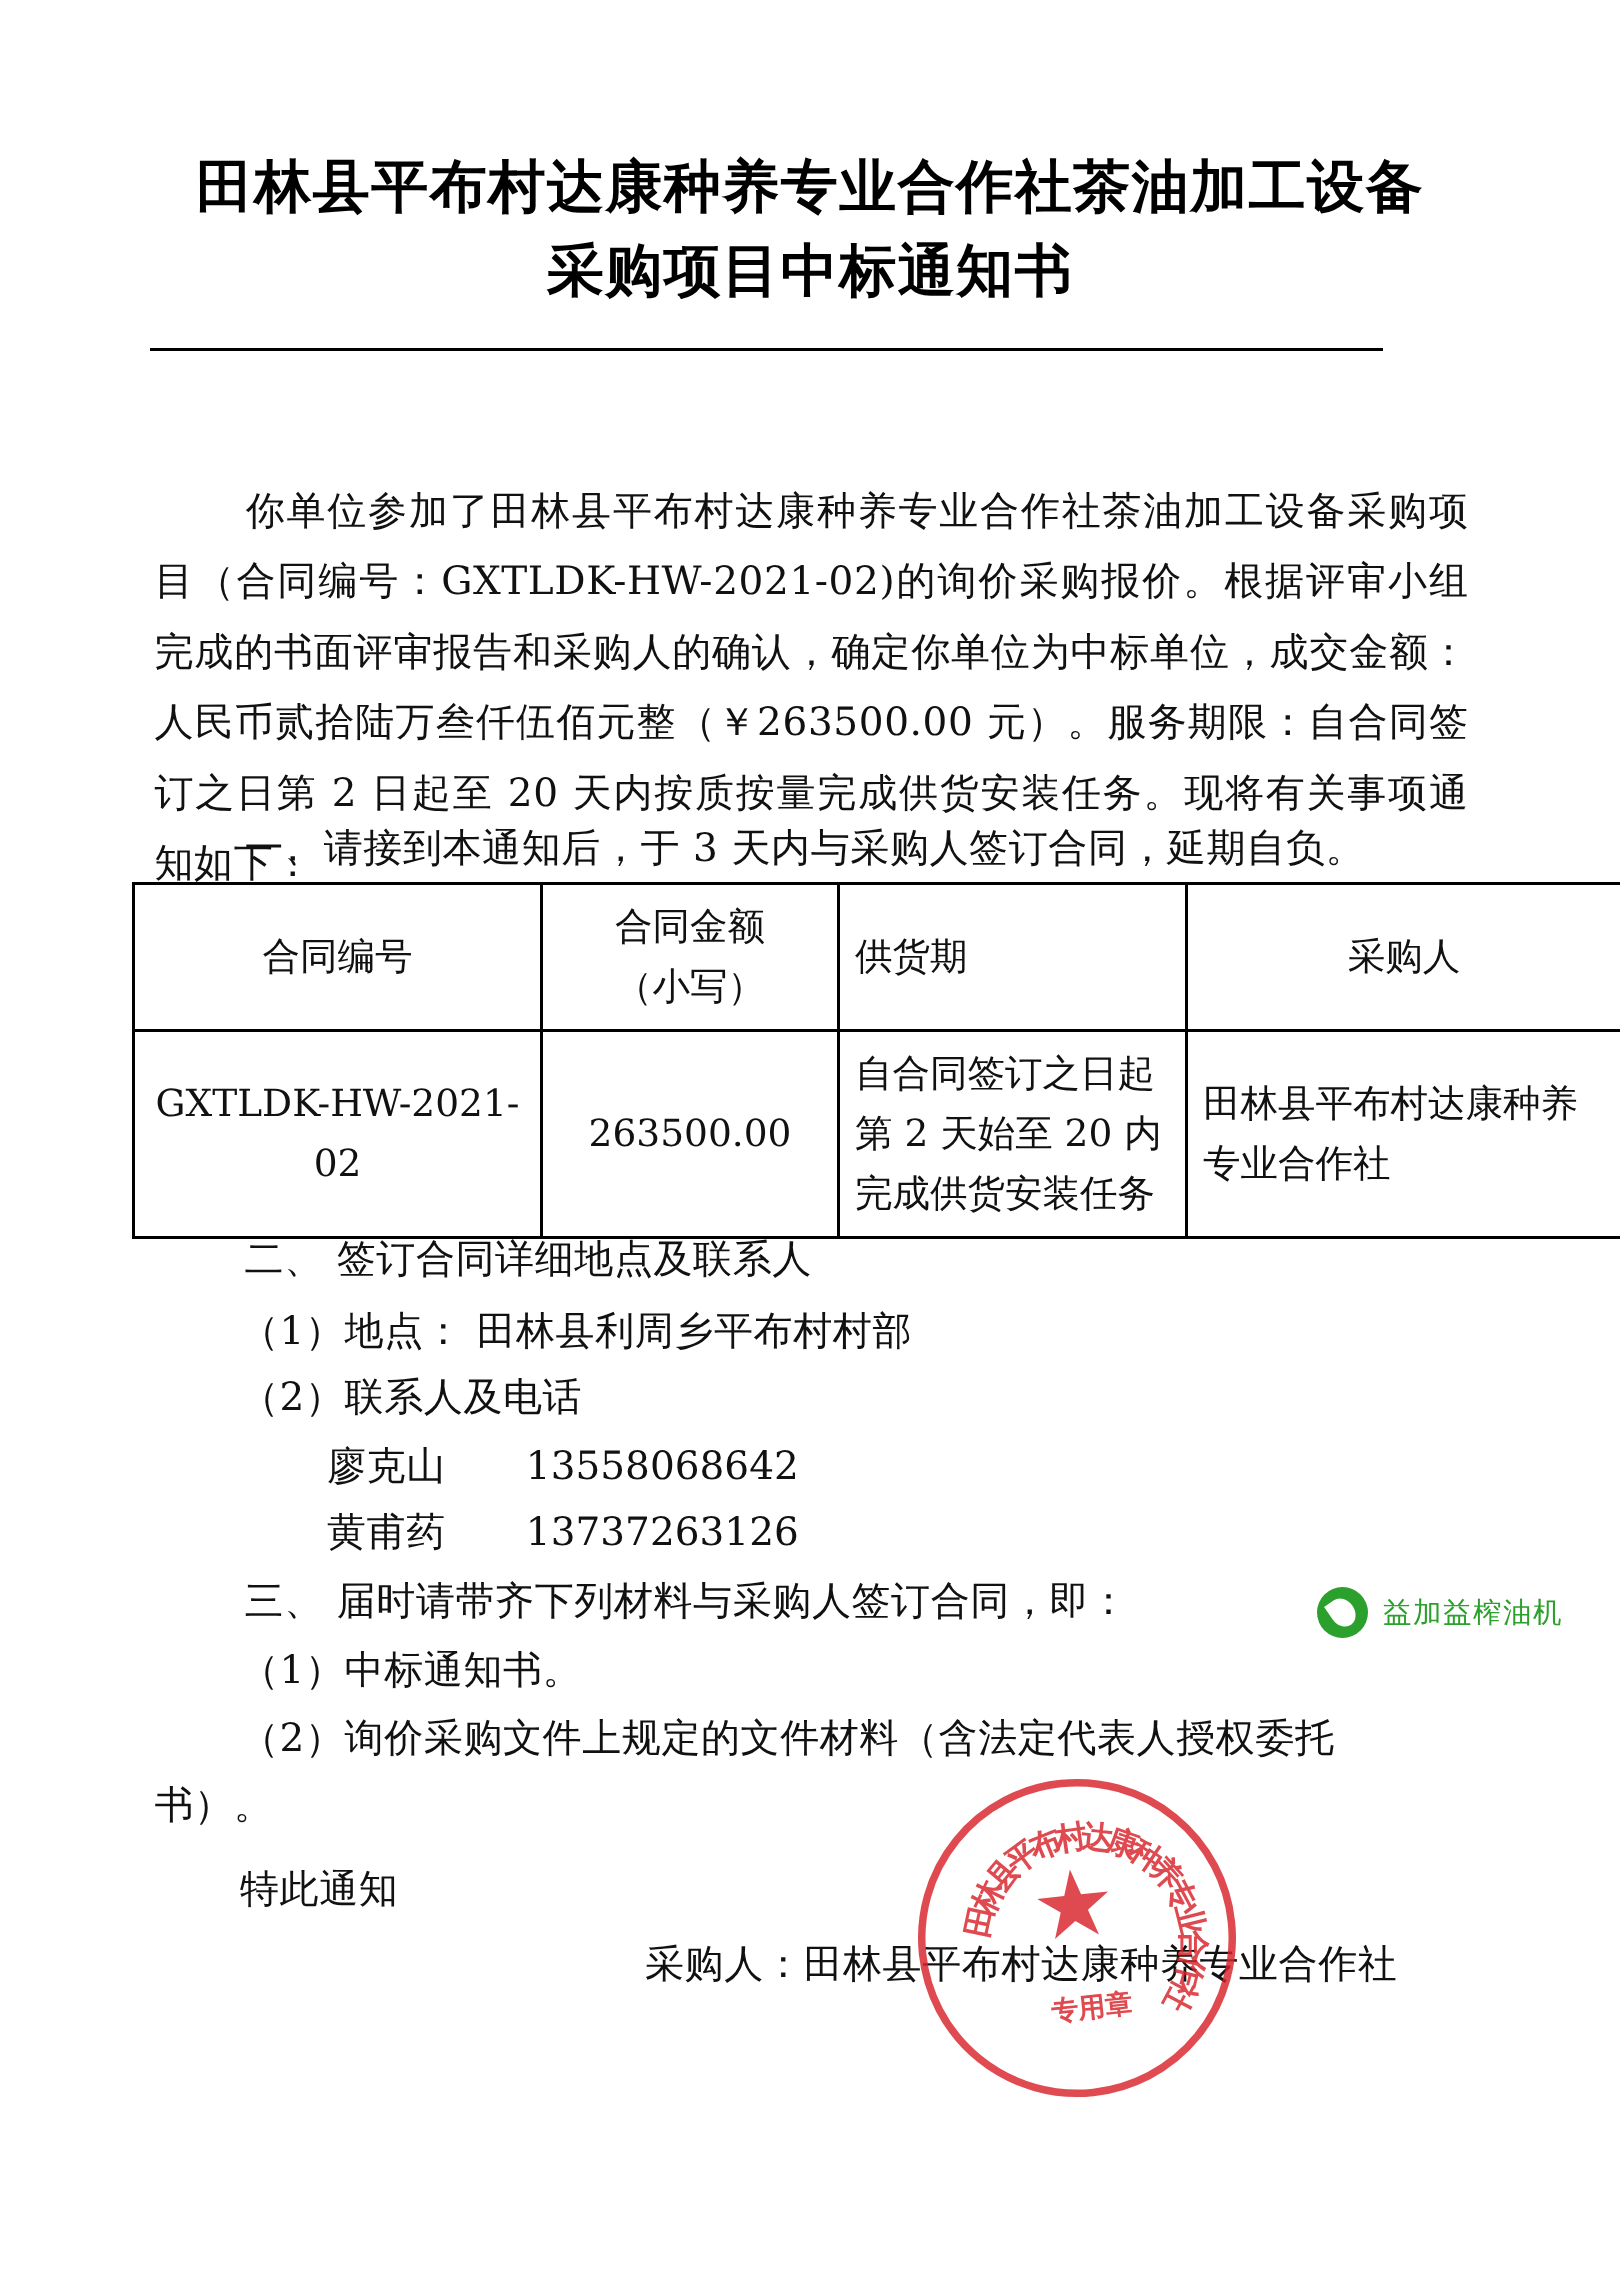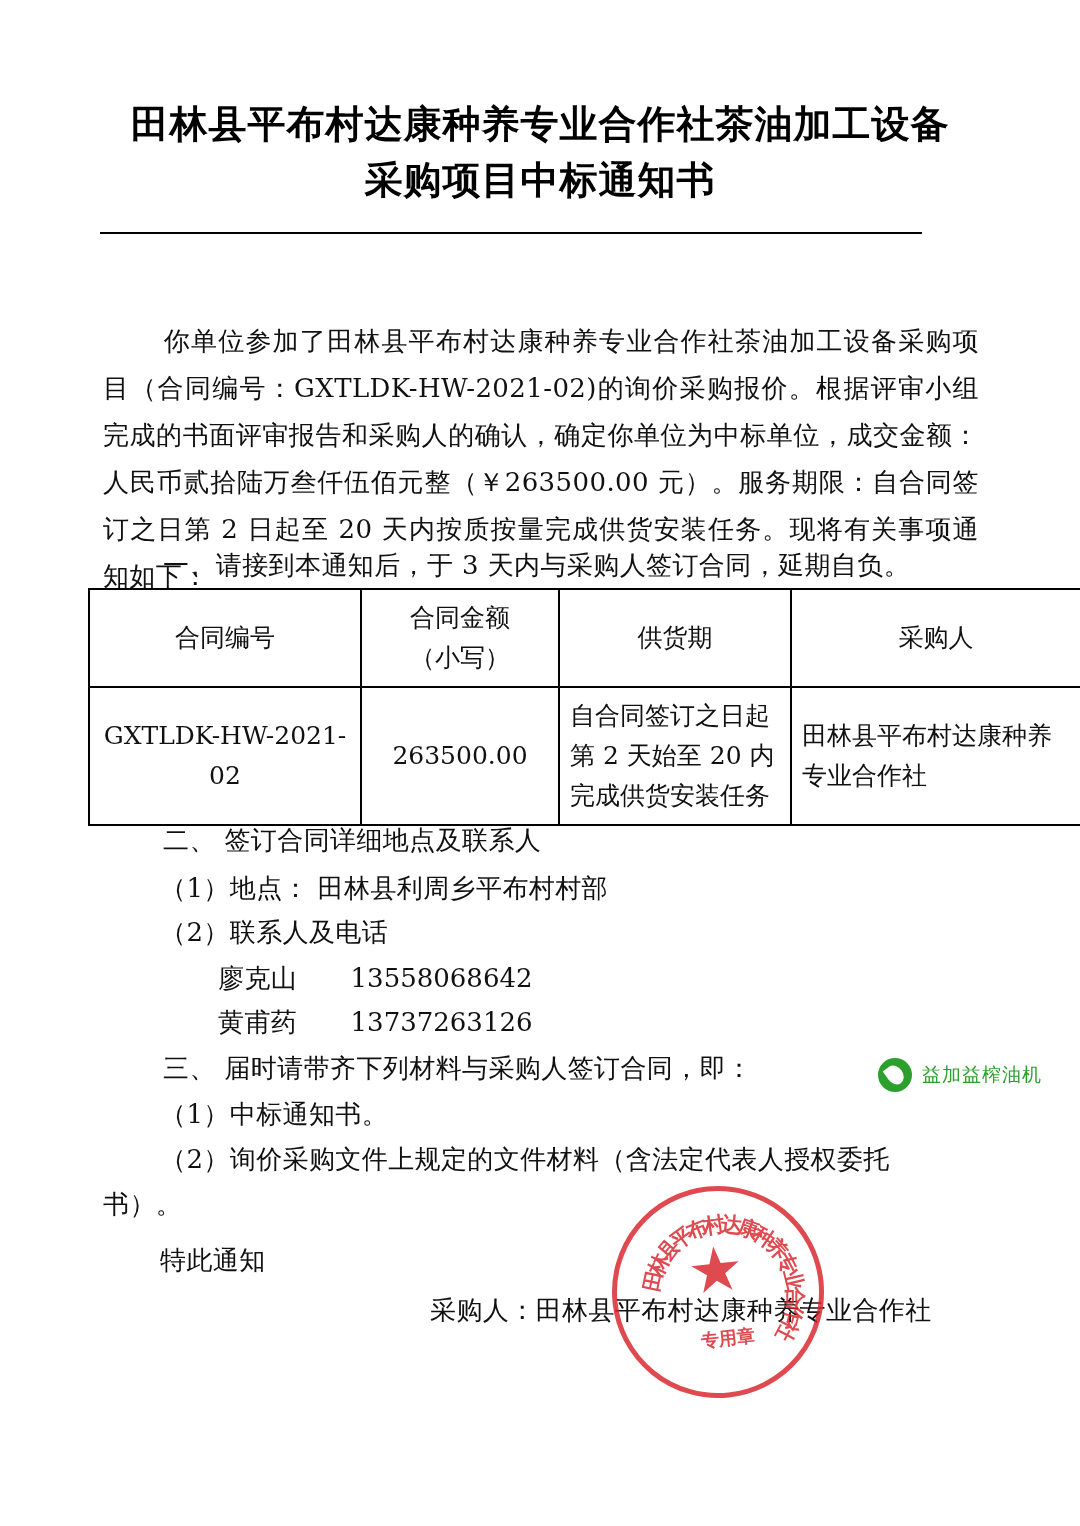--- a/index.html
+++ b/index.html
@@ -244,21 +244,21 @@
   <div class="item-one"><span class="indent"></span><span>一、请接到本通知后，于 3 天内与采购人签订合同，延期自负。</span></div>
 
   <table class="contract">
     <tbody>
       <tr>
         <td class="c-head c-num">合同编号</td>
         <td class="c-head c-amt">
           <div>合同金额</div>
           <div>（小写）</div>
         </td>
-        <td class="c-head c-term" style="text-align:center">供货期</td>
+        <td class="c-head c-term" style="text-align:left">供货期</td>
         <td class="c-head c-buyer" style="text-align:center">采购人</td>
       </tr>
       <tr>
         <td class="c-num">GXTLDK-HW-2021-02</td>
         <td class="c-amt">263500.00</td>
         <td class="c-term">自合同签订之日起第 2 天始至 20 内完成供货安装任务</td>
         <td class="c-buyer">田林县平布村达康种养专业合作社</td>
       </tr>
     </tbody>
   </table>

